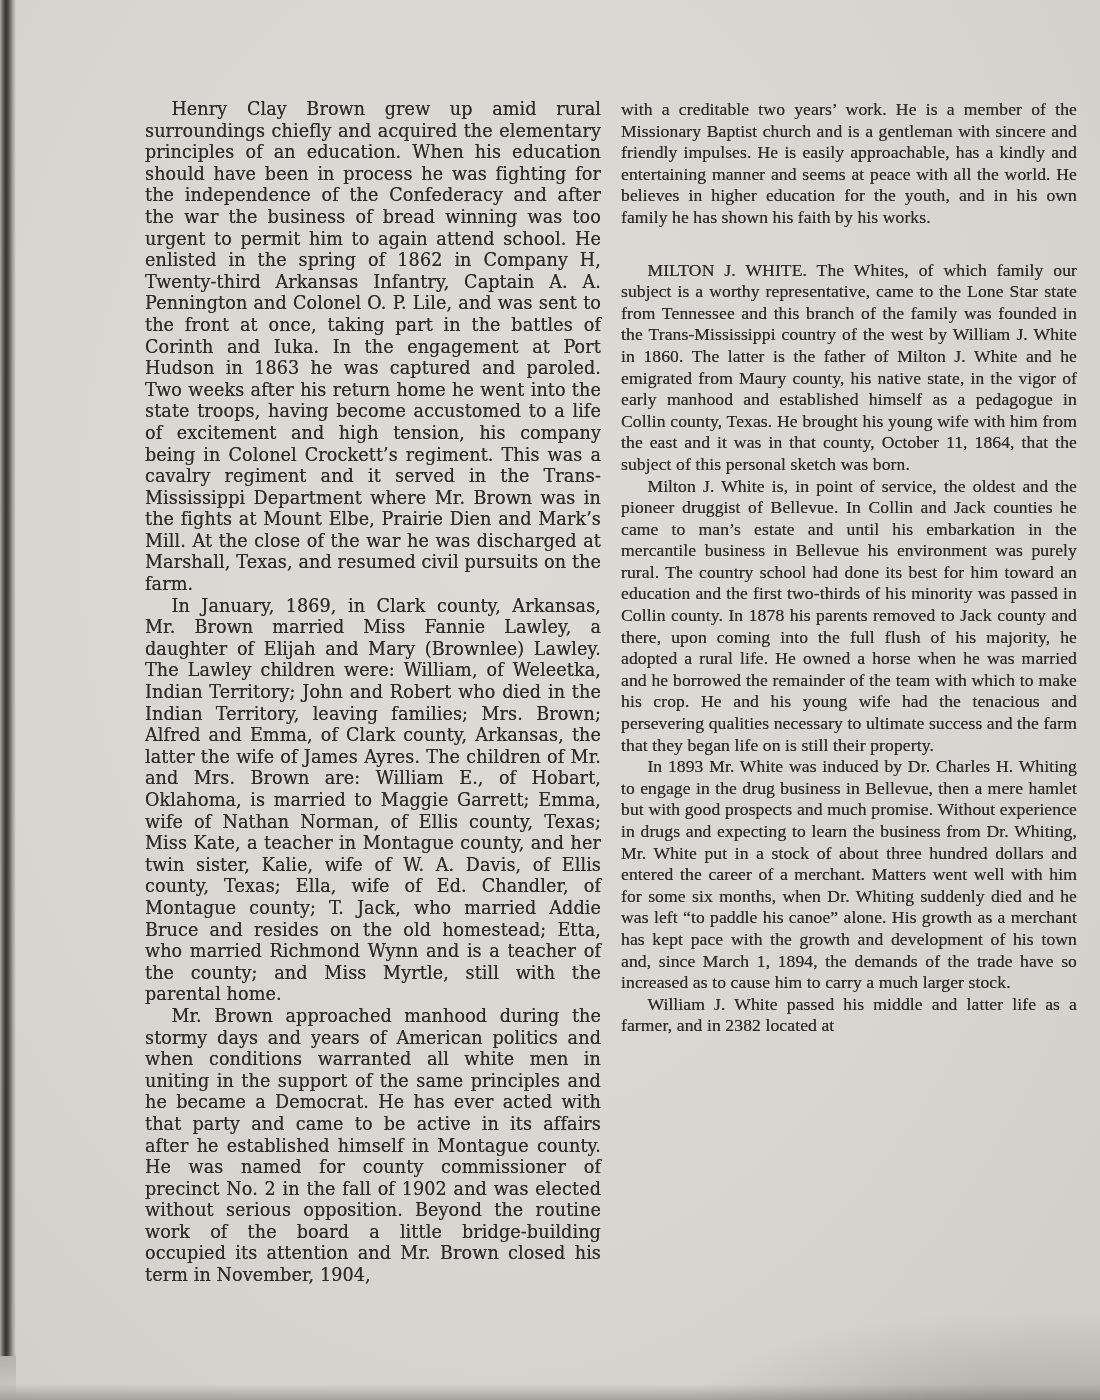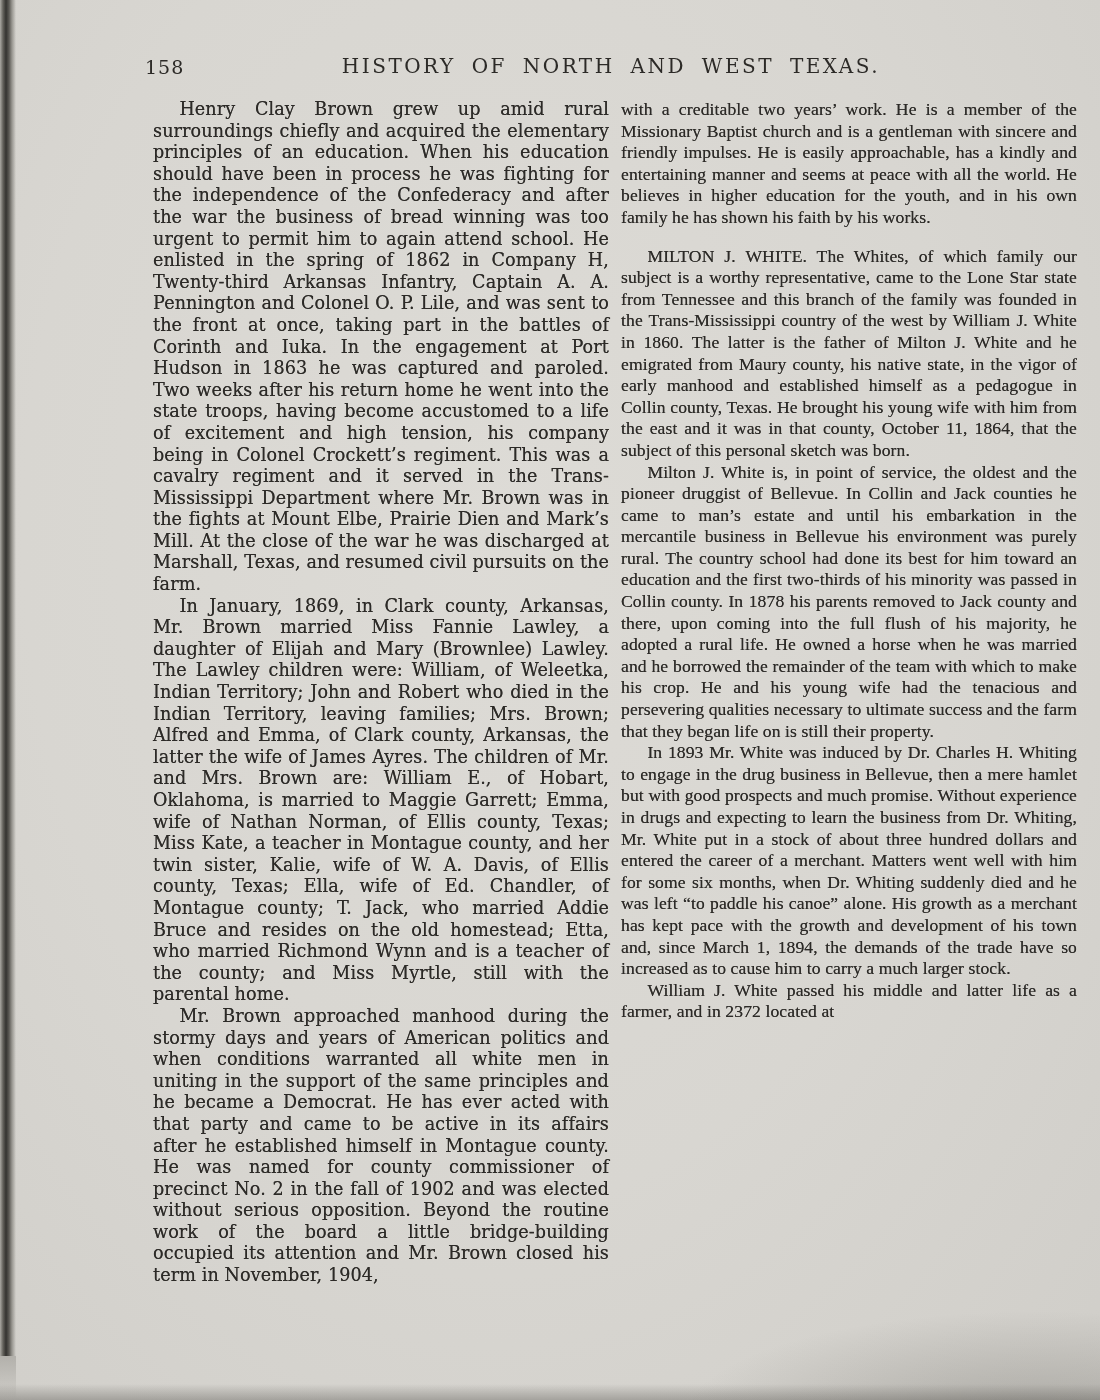--- a/index.html
+++ b/index.html
@@ -79,55 +79,51 @@
   .col {
     position: absolute;
     top: 0;
     width: 456px;
     text-align: justify;
     font-size: 17.6px;
     line-height: 21.6px;
     letter-spacing: 0.1px;
     text-shadow: 0 0 0.5px rgba(42,40,37,0.75);
   }
-  .col-left  { left: 0; margin-left: 8px; }
+  .col-left  { left: 0; }
   .col-right { left: 476px; font-family: Liberation Serif, serif; }
   .para {
     margin: 0;
     text-indent: 1.5em;
   }
   .para.flush { text-indent: 0; }
-  .para.section-start { margin-top: 17px; }
+  .para.section-start { margin-top: 31px; }
 </style>
 </head>
 <body>
 
 <div class="scan-page">
 
   <div class="spine-edge"></div>
   <div class="spine-edge-fade"></div>
   <div class="bottom-shade"></div>
   <div class="corner-shade"></div>
 
-  <div class="header-row">
-    <span class="page-number">158</span>
-    <span class="running-title">HISTORY OF NORTH AND WEST TEXAS.</span>
-  </div>
 
   <div class="text-block">
 
     <div class="col col-left">
       <p class="para">Henry Clay Brown grew up amid rural surroundings chiefly and acquired the elementary principles of an education. When his education should have been in process he was fighting for the independence of the Confederacy and after the war the business of bread winning was too urgent to permit him to again attend school. He enlisted in the spring of 1862 in Company H, Twenty-third Arkansas Infantry, Captain A. A. Pennington and Colonel O. P. Lile, and was sent to the front at once, taking part in the battles of Corinth and Iuka. In the engagement at Port Hudson in 1863 he was captured and paroled. Two weeks after his return home he went into the state troops, having become accustomed to a life of excitement and high tension, his company being in Colonel Crockett’s regiment. This was a cavalry regiment and it served in the Trans-Mississippi Department where Mr. Brown was in the fights at Mount Elbe, Prairie Dien and Mark’s Mill. At the close of the war he was discharged at Marshall, Texas, and resumed civil pursuits on the farm.</p>
       <p class="para">In January, 1869, in Clark county, Arkansas, Mr. Brown married Miss Fannie Lawley, a daughter of Elijah and Mary (Brownlee) Lawley. The Lawley children were: William, of Weleetka, Indian Territory; John and Robert who died in the Indian Territory, leaving families; Mrs. Brown; Alfred and Emma, of Clark county, Arkansas, the latter the wife of James Ayres. The children of Mr. and Mrs. Brown are: William E., of Hobart, Oklahoma, is married to Maggie Garrett; Emma, wife of Nathan Norman, of Ellis county, Texas; Miss Kate, a teacher in Montague county, and her twin sister, Kalie, wife of W. A. Davis, of Ellis county, Texas; Ella, wife of Ed. Chandler, of Montague county; T. Jack, who married Addie Bruce and resides on the old homestead; Etta, who married Richmond Wynn and is a teacher of the county; and Miss Myrtle, still with the parental home.</p>
       <p class="para">Mr. Brown approached manhood during the stormy days and years of American politics and when conditions warranted all white men in uniting in the support of the same principles and he became a Democrat. He has ever acted with that party and came to be active in its affairs after he established himself in Montague county. He was named for county commissioner of precinct No. 2 in the fall of 1902 and was elected without serious opposition. Beyond the routine work of the board a little bridge-building occupied its attention and Mr. Brown closed his term in November, 1904,</p>
     </div>
 
     <div class="col col-right">
       <p class="para flush">with a creditable two years’ work. He is a member of the Missionary Baptist church and is a gentleman with sincere and friendly impulses. He is easily approachable, has a kindly and entertaining manner and seems at peace with all the world. He believes in higher education for the youth, and in his own family he has shown his faith by his works.</p>
       <p class="para section-start">MILTON J. WHITE. The Whites, of which family our subject is a worthy representative, came to the Lone Star state from Tennessee and this branch of the family was founded in the Trans-Mississippi country of the west by William J. White in 1860. The latter is the father of Milton J. White and he emigrated from Maury county, his native state, in the vigor of early manhood and established himself as a pedagogue in Collin county, Texas. He brought his young wife with him from the east and it was in that county, October 11, 1864, that the subject of this personal sketch was born.</p>
       <p class="para">Milton J. White is, in point of service, the oldest and the pioneer druggist of Bellevue. In Collin and Jack counties he came to man’s estate and until his embarkation in the mercantile business in Bellevue his environment was purely rural. The country school had done its best for him toward an education and the first two-thirds of his minority was passed in Collin county. In 1878 his parents removed to Jack county and there, upon coming into the full flush of his majority, he adopted a rural life. He owned a horse when he was married and he borrowed the remainder of the team with which to make his crop. He and his young wife had the tenacious and persevering qualities necessary to ultimate success and the farm that they began life on is still their property.</p>
       <p class="para">In 1893 Mr. White was induced by Dr. Charles H. Whiting to engage in the drug business in Bellevue, then a mere hamlet but with good prospects and much promise. Without experience in drugs and expecting to learn the business from Dr. Whiting, Mr. White put in a stock of about three hundred dollars and entered the career of a merchant. Matters went well with him for some six months, when Dr. Whiting suddenly died and he was left “to paddle his canoe” alone. His growth as a merchant has kept pace with the growth and development of his town and, since March 1, 1894, the demands of the trade have so increased as to cause him to carry a much larger stock.</p>
-      <p class="para">William J. White passed his middle and latter life as a farmer, and in 2372 located at</p>
+      <p class="para">William J. White passed his middle and latter life as a farmer, and in 2382 located at</p>
     </div>
 
   </div>
 
 </div>
 
 </body></html>

